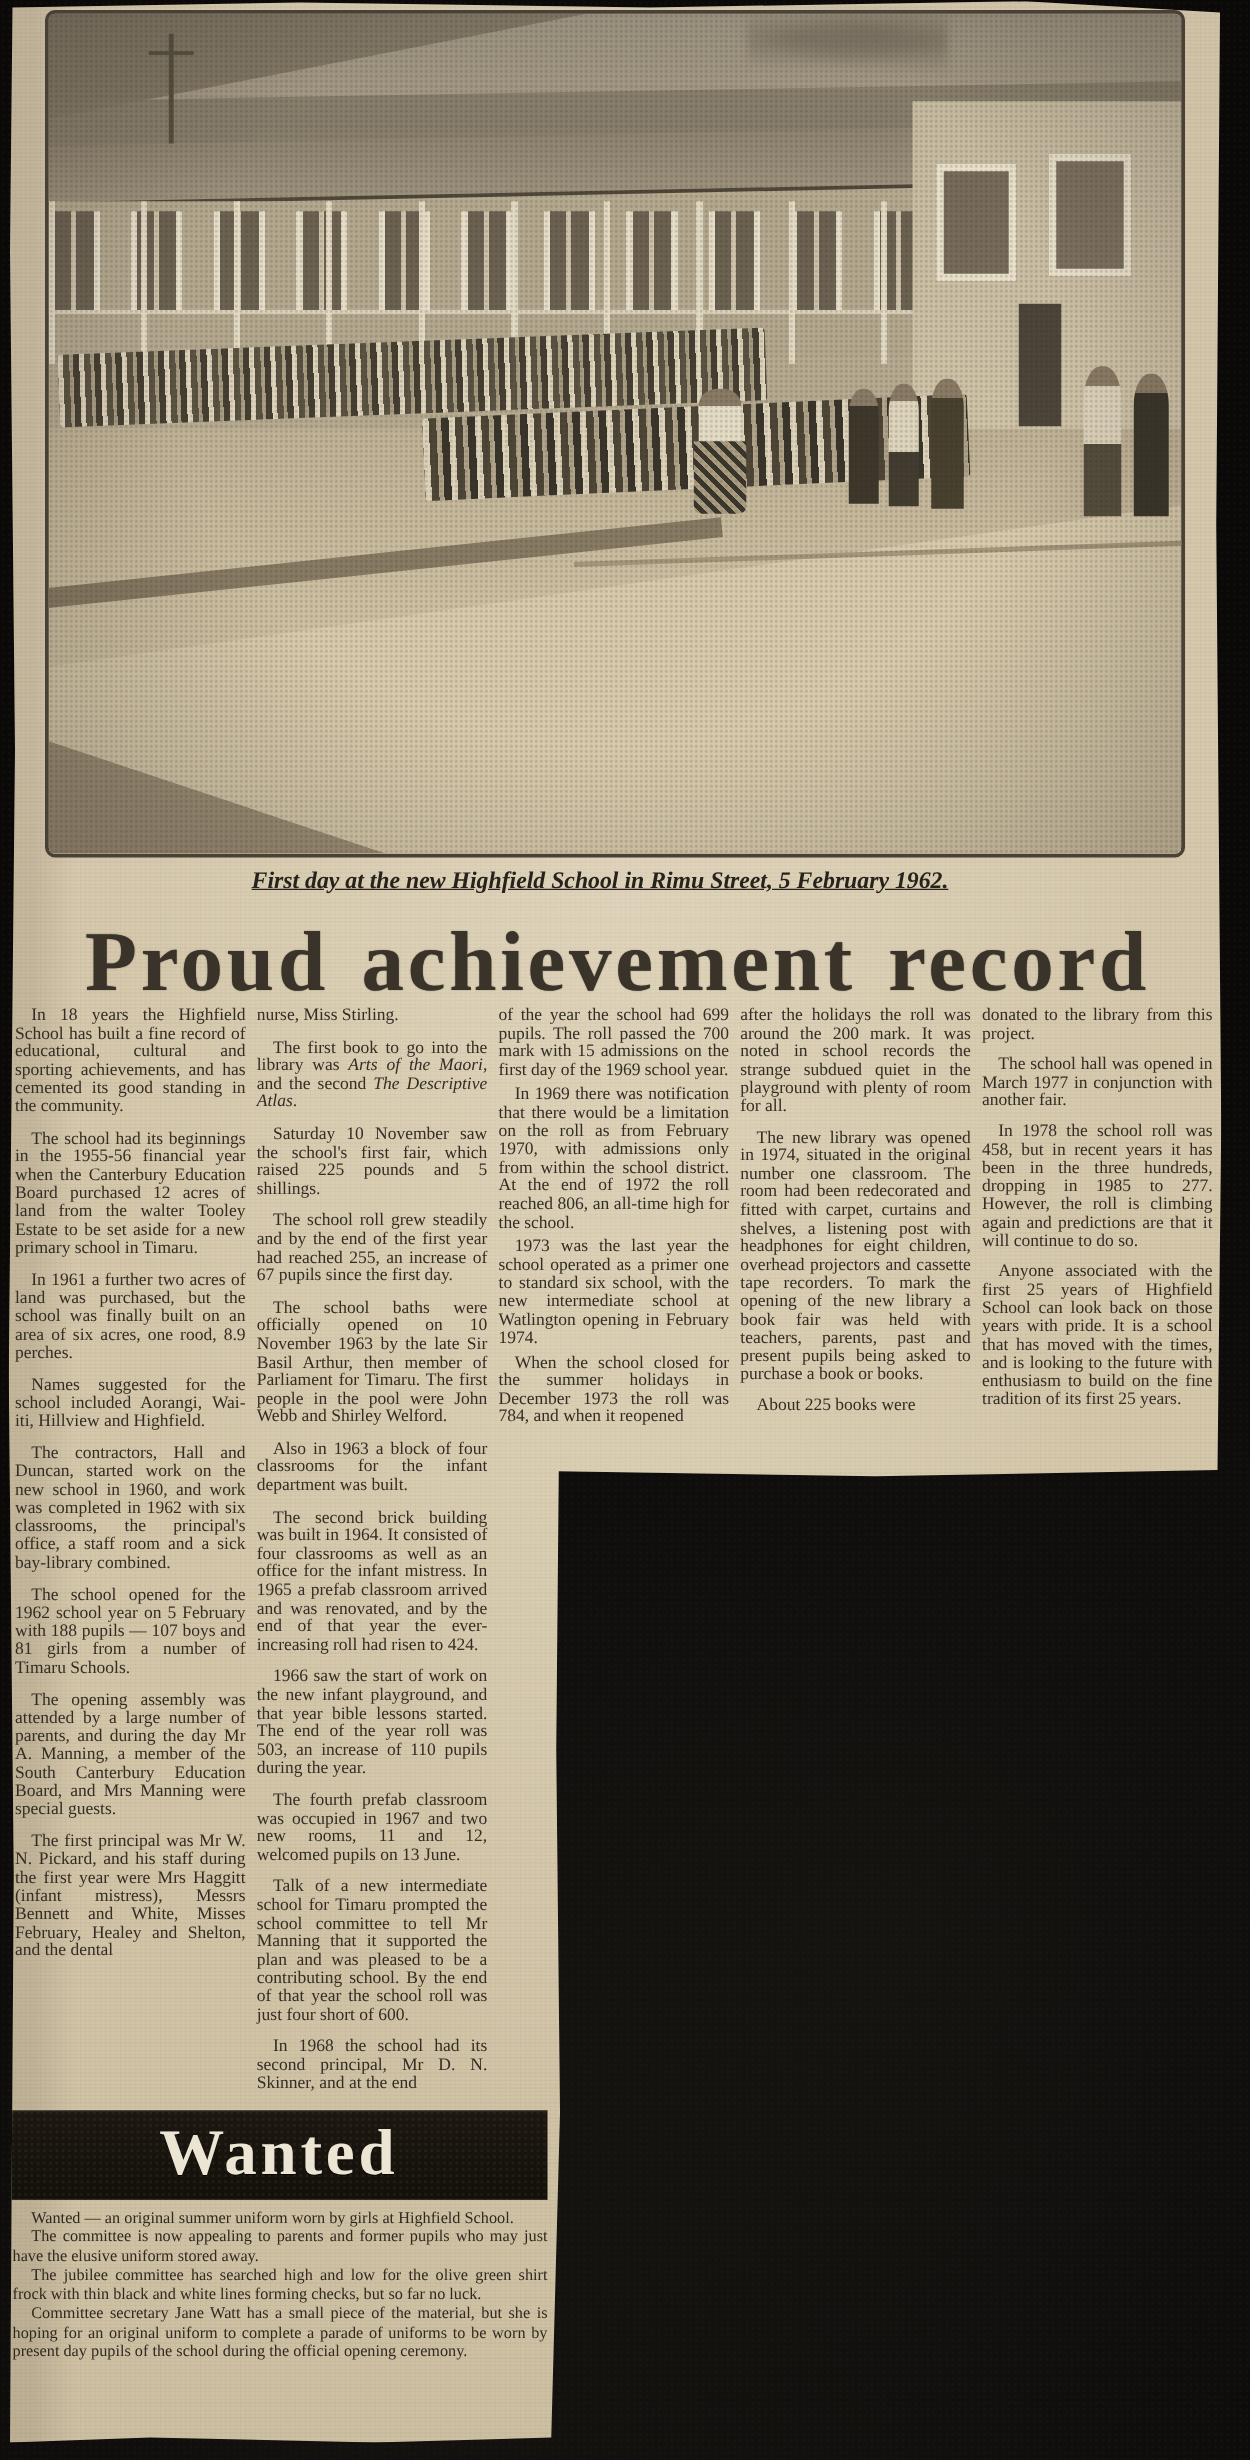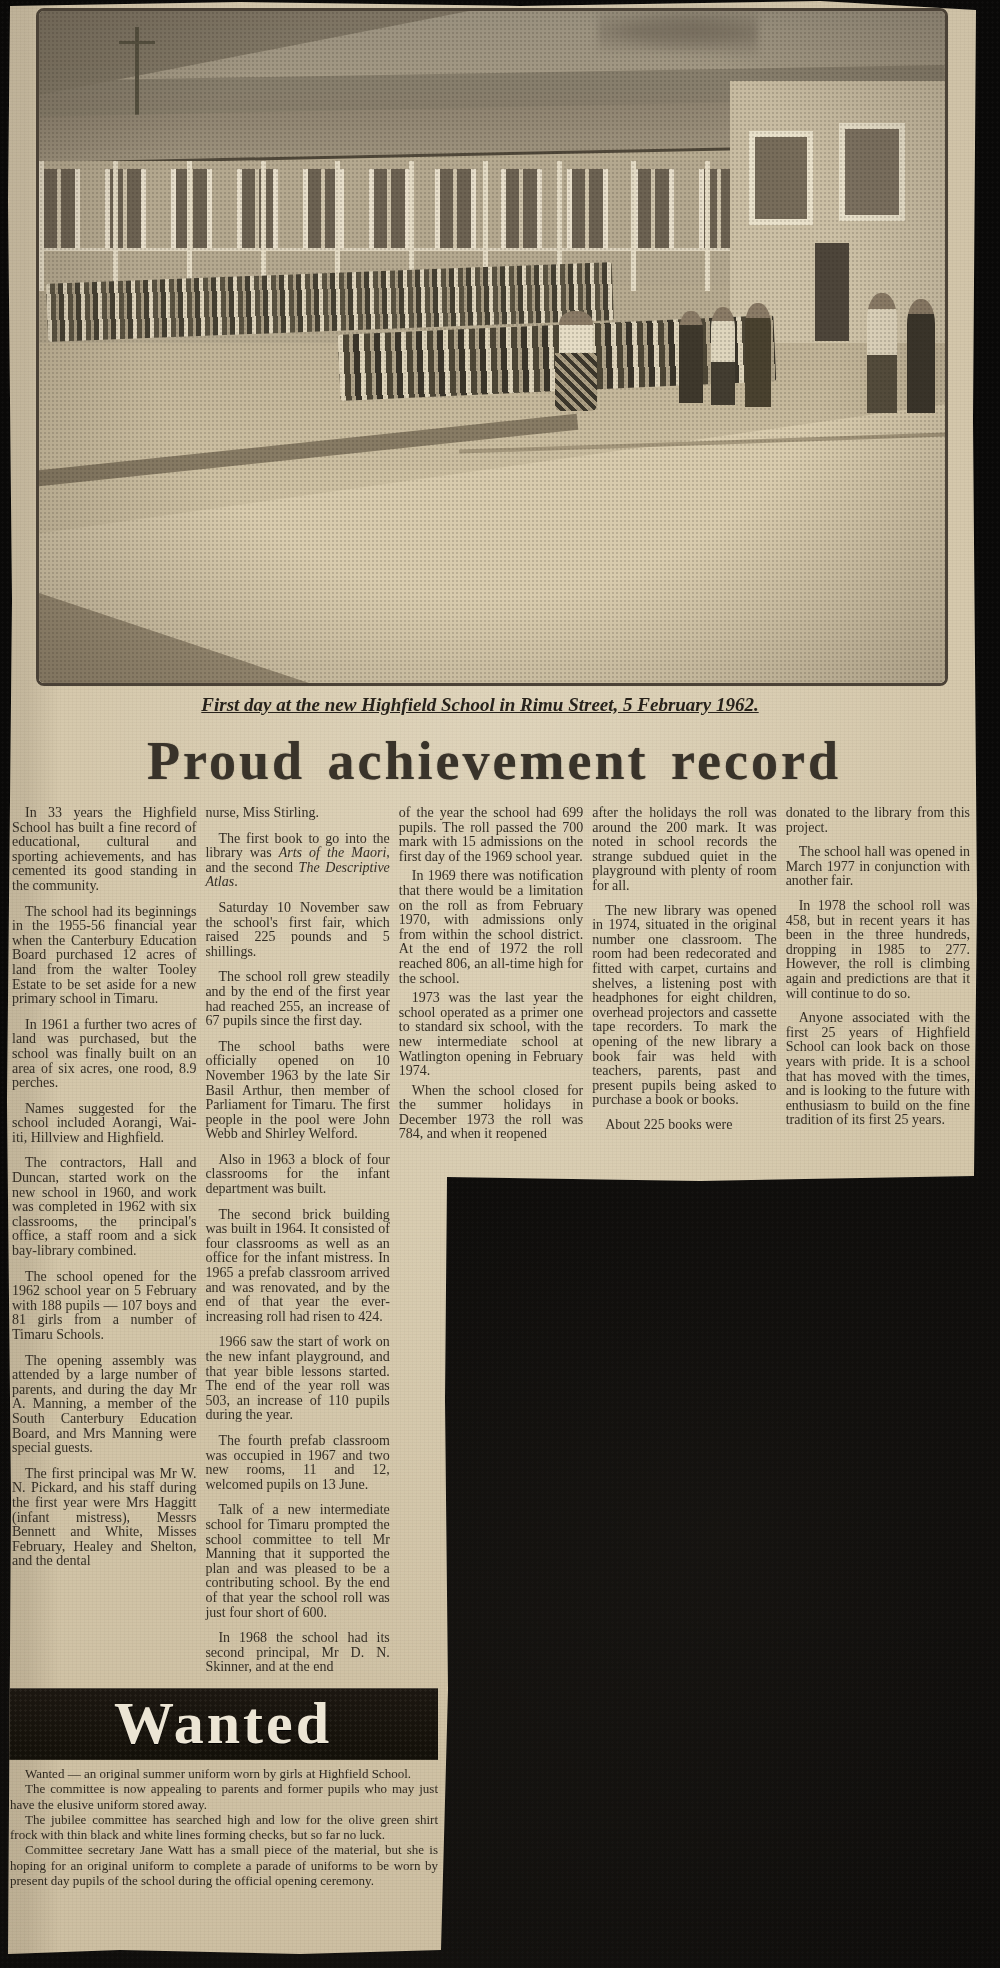--- a/index.html
+++ b/index.html
@@ -83,21 +83,21 @@
       radial-gradient(ellipse at 88% 55%, rgba(105,96,82,.5), transparent 65%);
   }
 
   
   .caption{
     position:absolute;left:20px;top:694px;width:920px;text-align:center;
     font-style:italic;font-weight:bold;font-size:19px;color:#27221b;white-space:nowrap;text-decoration:underline;
   }
   .headline{
     position:absolute;left:0;top:730px;width:988px;margin:0;text-align:center;white-space:nowrap;
-    font-size:54px;font-weight:700;letter-spacing:3px;word-spacing:6px;color:#39332a;
+    font-size:68px;font-weight:700;letter-spacing:3px;word-spacing:6px;color:#39332a;
     text-shadow:0 0 1px rgba(40,33,25,.6);
   }
 
   
   .columns{position:absolute;left:12px;top:806px;width:958px;display:flex;gap:9px;}
   .col{flex:1;font-size:14px;line-height:14.6px;text-align:justify;color:#332d24;hyphens:auto;}
   .col p{margin:0;}
   .col p.ind{text-indent:13px;}
   .sp-tight p + p{margin-top:11px;}
   .sp-med p + p{margin-top:5px;}
@@ -107,21 +107,21 @@
   .wanted-banner{
     position:absolute;left:8px;top:1688px;width:430px;height:72px;
     background:
       radial-gradient(rgba(255,245,225,.05) 1px, transparent 1.3px),
       linear-gradient(180deg,#1c1711,#131009);
     background-size:5px 5px,auto;
     box-shadow:inset 0 1px 0 rgba(235,225,200,.25), inset 0 -1px 0 rgba(235,225,200,.12);
     text-align:center;
   }
   .wanted-banner span{
-    font-size:60px;line-height:70px;font-weight:700;letter-spacing:3px;color:#ece5d4;
+    font-size:52px;line-height:70px;font-weight:700;letter-spacing:3px;color:#ece5d4;
     text-shadow:0 1px 0 rgba(0,0,0,.8);
   }
   .wanted-body{
     position:absolute;left:10px;top:1766px;width:428px;
     font-size:13px;line-height:15.3px;text-align:justify;color:#2f2920;hyphens:auto;
   }
   .wanted-body p{margin:0;text-indent:15px;}
 </style>
 </head>
 <body>
@@ -162,21 +162,21 @@
     </div>
 
     <div class="stamp"></div>
 
     <div class="caption">First day at the new Highfield School in Rimu Street, 5 February 1962.</div>
 
     <h1 class="headline">Proud achievement record</h1>
 
     <div class="columns" id="columns">
         <div class="col sp-tight">
-          <p class="ind">In 33 years the Highfield School has built a fine record of educational, cultural and sporting achievements, and has cemented its good standing in the community.</p>
+          <p class="ind">In 18 years the Highfield School has built a fine record of educational, cultural and sporting achievements, and has cemented its good standing in the community.</p>
           <p class="ind">The school had its beginnings in the 1955-56 financial year when the Canterbury Education Board purchased 12 acres of land from the walter Tooley Estate to be set aside for a new primary school in Timaru.</p>
           <p class="ind">In 1961 a further two acres of land was purchased, but the school was finally built on an area of six acres, one rood, 8.9 perches.</p>
           <p class="ind">Names suggested for the school included Aorangi, Wai-iti, Hillview and Highfield.</p>
           <p class="ind">The contractors, Hall and Duncan, started work on the new school in 1960, and work was completed in 1962 with six classrooms, the principal's office, a staff room and a sick bay-library combined.</p>
           <p class="ind">The school opened for the 1962 school year on 5 February with 188 pupils — 107 boys and 81 girls from a number of Timaru Schools.</p>
           <p class="ind">The opening assembly was attended by a large number of parents, and during the day Mr A. Manning, a member of the South Canterbury Education Board, and Mrs Manning were special guests.</p>
           <p class="ind">The first principal was Mr W. N. Pickard, and his staff during the first year were Mrs Haggitt (infant mistress), Messrs Bennett and White, Misses February, Healey and Shelton, and the dental</p>
         </div>
         <div class="col sp-tight">
           <p>nurse, Miss Stirling.</p>

